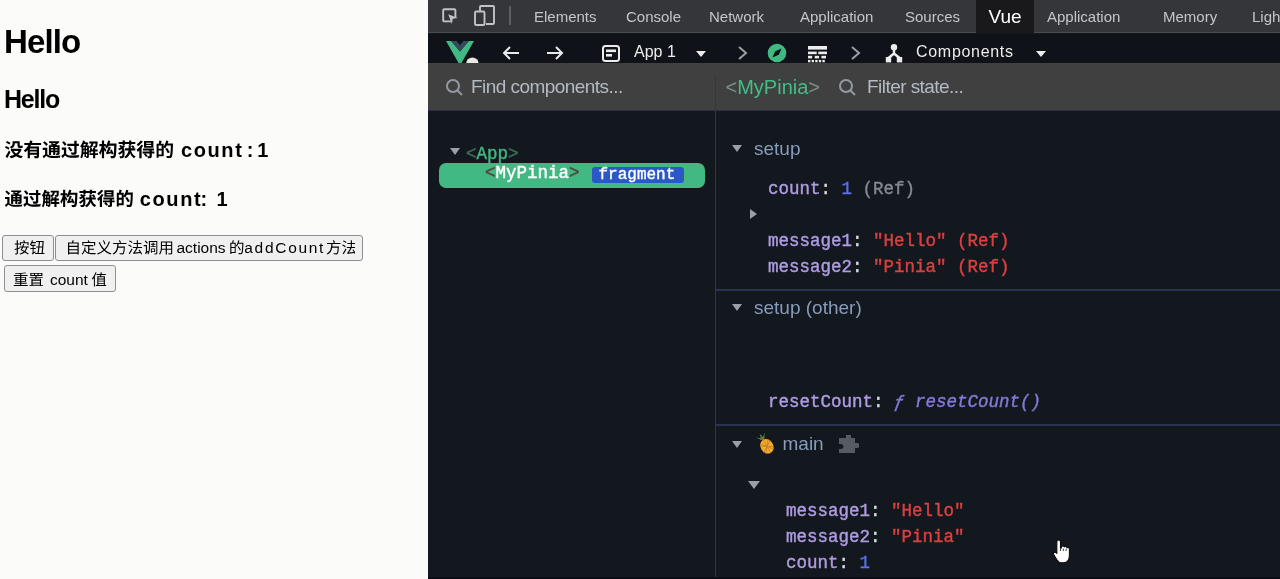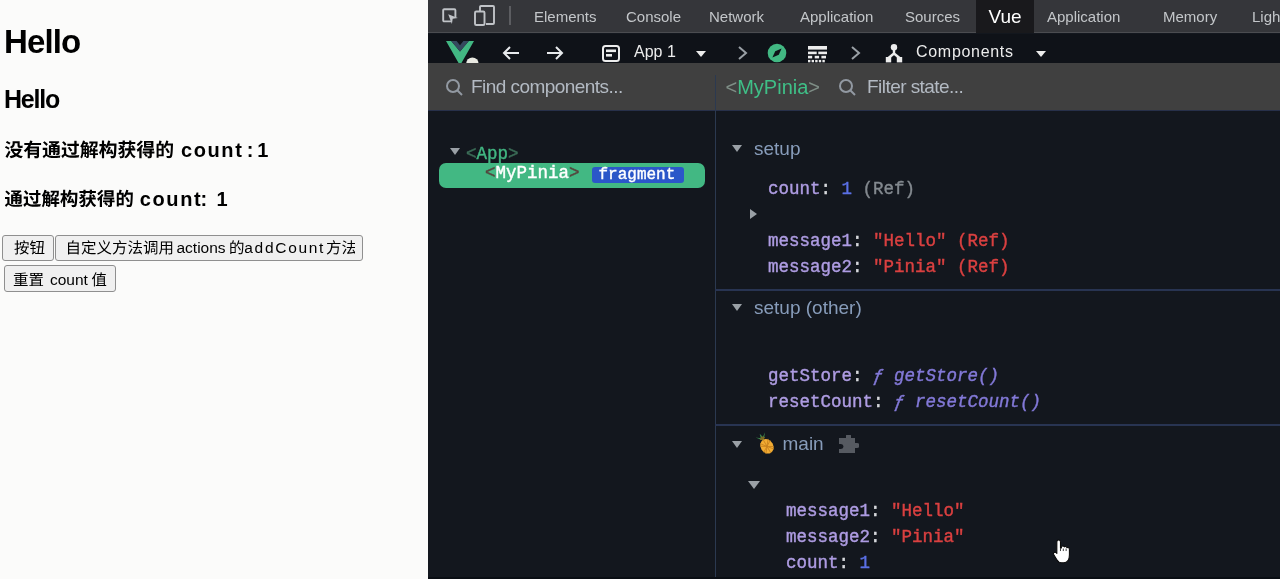--- a/index.html
+++ b/index.html
@@ -184,21 +184,20 @@
 
   <div class="tri tri-d" style="left:304px;top:144.5px"></div>
   <div class="abs sect" style="left:326px;top:137.5px">setup</div>
   <div class="abs mono" style="left:340px;top:179px"><span class="key">count</span><span class="kv">: </span><span class="num">1</span> <span class="gray">(Ref)</span></div>
   <div class="tri tri-r" style="left:321.5px;top:208.5px"></div>
   <div class="abs mono" style="left:340px;top:231px"><span class="key">message1</span><span class="kv">: </span><span class="str">"Hello" (Ref)</span></div>
   <div class="abs mono" style="left:340px;top:257px"><span class="key">message2</span><span class="kv">: </span><span class="str">"Pinia" (Ref)</span></div>
   <div class="divider" style="top:289px"></div>
   <div class="tri tri-d" style="left:304px;top:304.4px"></div>
   <div class="abs sect" style="left:326px;top:297.4px">setup (other)</div>
-  <div class="abs mono" style="left:340px;top:366px"><span class="key">getStore</span><span class="kv">: </span><span class="fn">ƒ getStore()</span></div>
   <div class="abs mono" style="left:340px;top:392px"><span class="key">resetCount</span><span class="kv">: </span><span class="fn">ƒ resetCount()</span></div>
   <div class="divider" style="top:424px"></div>
   <div class="tri tri-d" style="left:304px;top:440.8px"></div>
 
   <svg class="abs" style="left:326px;top:432px" width="23" height="23" viewBox="0 0 23 22">
     <g transform="rotate(-30 11 11)">
       <path d="M11.2 8 L5.8 1.2 L10 4.4 L11.2 0 L12.4 4.4 L16.6 1.2 Z" fill="#3d8b4f"></path>
       <path d="M8.2 5.4 L11.2 3 L14.2 5.4 L11.2 7.4 Z" fill="#7c6a22"></path>
       <ellipse cx="11.3" cy="14.4" rx="6.3" ry="7.6" fill="#f2ac33"></ellipse>
       <path d="M5.5 11 L17 18 M5.5 18 L17 11 M11.3 6.8 L11.3 22 M6.6 8.6 L16 20.4 M16 8.6 L6.6 20.4" stroke="#c8821e" stroke-width="0.8" fill="none"></path>

